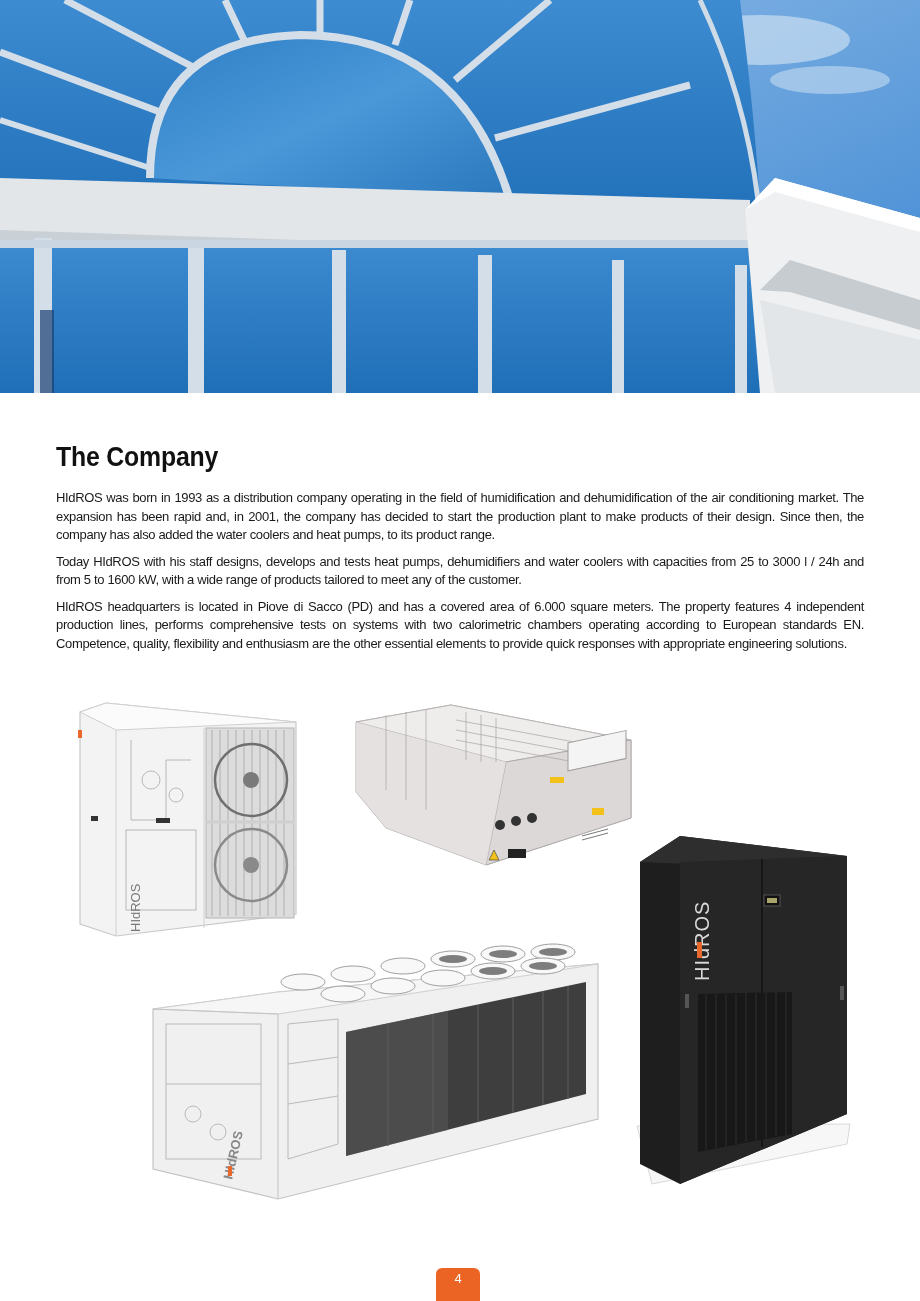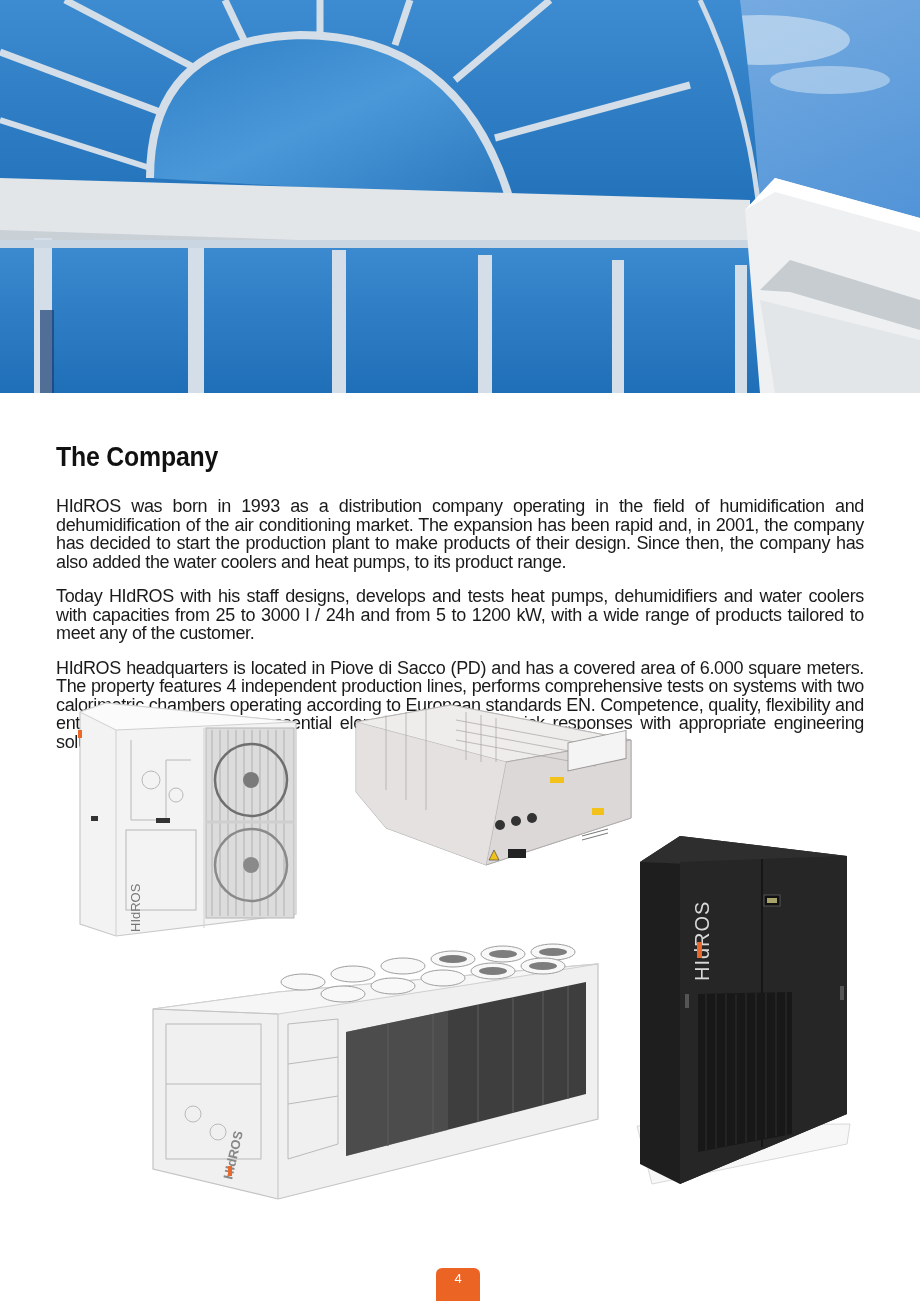--- a/index.html
+++ b/index.html
@@ -5,21 +5,21 @@
     html, body { margin: 0; padding: 0; background: #ffffff; }
     body { width: 920px; height: 1301px; position: relative; overflow: hidden; font-family: "Liberation Sans", sans-serif; }
 
     
     .hero { position: absolute; left: 0; top: 0; width: 920px; height: 393px; overflow: hidden; background: #2f7fc4; }
     .hero svg { display: block; }
 
     
     .title { position: absolute; left: 56px; top: 424px; font-size: 27px; font-weight: bold; color: #111; letter-spacing: -0.2px; transform: scaleX(0.92); transform-origin: left top; }
     .body-text { position: absolute; left: 56px; top: 481px; width: 808px; }
-    .body-text p { margin: 16px 0 4px 0; font-size: 18px; line-height: 18.5px; color: #1a1a1a; text-align: justify; letter-spacing: -0.35px; }
+    .body-text p { margin: 8px 0 4px 0; font-size: 13px; line-height: 18.5px; color: #1a1a1a; text-align: justify; letter-spacing: -0.35px; }
 
     
     .product { position: absolute; }
     .product svg { display: block; overflow: visible; }
 
     
     .page-tab { position: absolute; left: 436px; top: 1268px; width: 44px; height: 33px; background: #ec6424; border-radius: 6px 6px 0 0; color: #fff; font-size: 13px; text-align: center; line-height: 22px; }
   </style>
 </head>
 <body>
@@ -80,21 +80,21 @@
     <path d="M745,210 L775,178 L920,218 L920,232 L775,192 Z" fill="#ffffff"></path>
     <path d="M760,290 L790,260 L920,300 L920,330 L790,292 Z" fill="#c7ccd0"></path>
     <path d="M760,300 L920,340 L920,393 L775,393 Z" fill="#e3e6e8"></path>
   </svg>
 </div>
 
 <h1 class="title">The Company</h1>
 
 <div class="body-text">
   <p>HIdROS was born in 1993 as a distribution company operating in the field of humidification and dehumidification of the air conditioning market. The expansion has been rapid and, in 2001, the company has decided to start the production plant to make products of their design. Since then, the company has also added the water coolers and heat pumps, to its product range.</p>
-  <p>Today HIdROS with his staff designs, develops and tests heat pumps, dehumidifiers and water coolers with capacities from 25 to 3000 l / 24h and from 5 to 1200 kW, with a wide range of products tailored to meet any of the customer.</p>
+  <p>Today HIdROS with his staff designs, develops and tests heat pumps, dehumidifiers and water coolers with capacities from 25 to 3000 l / 24h and from 5 to 1600 kW, with a wide range of products tailored to meet any of the customer.</p>
   <p>HIdROS headquarters is located in Piove di Sacco (PD) and has a covered area of 6.000 square meters. The property features 4 independent production lines, performs comprehensive tests on systems with two calorimetric chambers operating according to European standards EN. Competence, quality, flexibility and enthusiasm are the other essential elements to provide quick responses with appropriate engineering solutions.</p>
 </div>
 
 <div class="product" style="left:76px; top:700px;">
   <svg width="225" height="240" viewBox="0 0 225 240">
     <path d="M4,12 L30,3 L220,22 L220,214 L40,236 L4,224 Z" fill="#f3f3f3" stroke="#c9c9c9" stroke-width="1.2"></path>
     <path d="M4,12 L30,3 L220,22 L40,30 Z" fill="#fbfbfb" stroke="#cfcfcf"></path>
     <line x1="40" y1="30" x2="40" y2="236" stroke="#cfcfcf"></line>
     <line x1="128" y1="28" x2="128" y2="228" stroke="#d0d0d0"></line>
 

